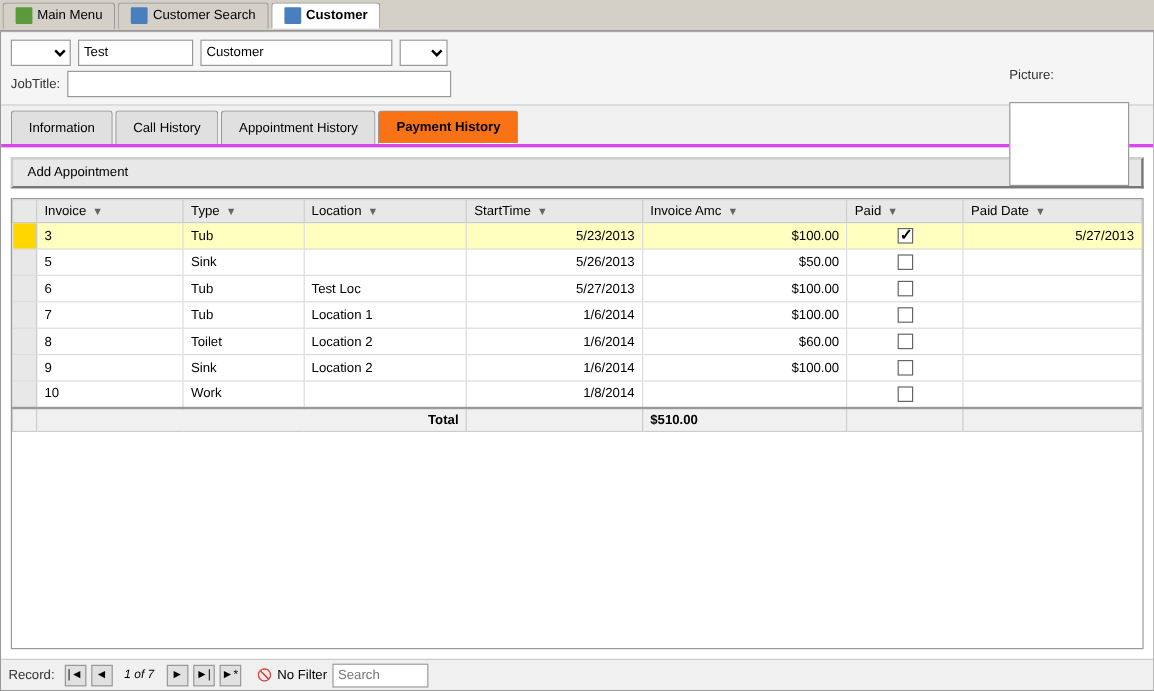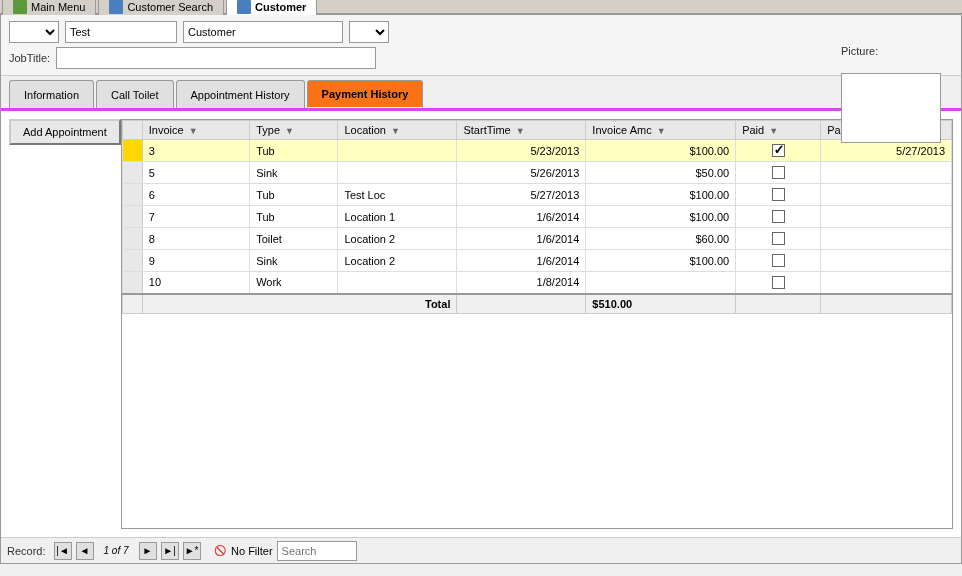--- a/index.html
+++ b/index.html
@@ -1,49 +1,49 @@
 <!DOCTYPE html>
 <html><head>
   <meta charset="utf-8">
   <style>
     * { box-sizing: border-box; margin: 0; padding: 0; }
     body { font-family: 'Segoe UI', Tahoma, Geneva, Verdana, sans-serif; font-size: 12px; background: #f0f0f0; width: 962px; height: 576px; overflow: hidden; }
 
     
-    .top-tabs { display: flex; align-items: center; background: #d4d0c8; border-bottom: 1px solid #999; height: 14px; padding: 0 2px; }
+    .top-tabs { display: flex; align-items: center; background: #d4d0c8; border-bottom: 1px solid #999; height: 26px; padding: 0 2px; }
     .top-tab { display: flex; align-items: center; gap: 4px; padding: 3px 10px; border: 1px solid #999; border-bottom: none; border-radius: 3px 3px 0 0; background: #d4d0c8; cursor: pointer; font-size: 11px; height: 22px; margin-right: 2px; }
     .top-tab.active { background: #fff; border-bottom: 1px solid #fff; font-weight: bold; }
     .top-tab .tab-icon { width: 14px; height: 14px; background: #4a7fbf; display: inline-block; border-radius: 1px; }
     .top-tab .tab-icon.green { background: #5a9a3a; }
 
     
     .main-window { background: #fff; border: 1px solid #999; margin: 0; height: 550px; display: flex; flex-direction: column; }
 
     
     .header-area { padding: 6px 8px; border-bottom: 1px solid #ccc; background: #f5f5f5; }
     .header-row1 { display: flex; align-items: center; gap: 6px; margin-bottom: 4px; }
     .header-row2 { display: flex; align-items: center; gap: 6px; }
     .picture-section { position: absolute; top: 30px; right: 20px; }
     .picture-label { font-size: 11px; color: #333; margin-bottom: 16px; }
     .picture-box { width: 100px; height: 70px; border: 1px solid #999; background: #fff; }
 
     .dropdown-small { width: 50px; height: 22px; border: 1px solid #999; background: #fff; font-size: 11px; padding: 1px 2px; }
-    .input-name { width: 112px; height: 22px; border: 1px solid #999; padding: 2px 4px; font-size: 11px; background: #fff; }
+    .input-name { width: 96px; height: 22px; border: 1px solid #999; padding: 2px 4px; font-size: 11px; background: #fff; }
     .input-customer { width: 160px; height: 22px; border: 1px solid #999; padding: 2px 4px; font-size: 11px; background: #fff; }
     .input-jobtitle { width: 320px; height: 22px; border: 1px solid #999; padding: 2px 4px; font-size: 11px; background: #fff; }
     .dropdown-right { width: 40px; height: 22px; border: 1px solid #999; background: #fff; font-size: 11px; }
     .label-jobtitle { font-size: 11px; color: #333; }
 
     
     .content-tabs { display: flex; align-items: flex-end; padding: 4px 8px 0 8px; border-bottom: 3px solid #d946ef; background: #f0f0f0; }
     .content-tab { padding: 4px 14px; border: 1px solid #999; border-bottom: none; border-radius: 3px 3px 0 0; background: #e0e0e0; cursor: pointer; font-size: 11px; margin-right: 2px; height: 28px; display: flex; align-items: center; }
     .content-tab.active { background: #f97316; border-bottom: 1px solid #fff; font-weight: bold; align-items: center; }
 
     
-    .content-area { flex: 1; padding: 8px; background: #fff; display: flex; overflow: hidden; }
+    .content-area { flex: 1; padding: 8px; background: #fff; display: flex; flex-direction: column; overflow: hidden; }
 
     .add-appointment-btn { display: inline-flex; align-items: center; padding: 4px 12px; border: 2px outset #ccc; background: #e8e8e8; cursor: pointer; font-size: 11px; margin-bottom: 8px; height: 26px; }
 
     
     .data-table-wrapper { flex: 1; overflow: hidden; border: 1px solid #999; }
     table { width: 100%; border-collapse: collapse; font-size: 11px; }
     table thead tr { background: #e8e8e8; }
     table thead th { border: 1px solid #ccc; padding: 3px 6px; text-align: left; font-weight: normal; cursor: pointer; white-space: nowrap; }
     table thead th .sort-arrow { font-size: 9px; margin-left: 2px; color: #666; }
     table tbody tr { border-bottom: 1px solid #ddd; }
@@ -105,21 +105,21 @@
       <div class="picture-label">Picture:</div>
       <div class="picture-box"></div>
     </div>
   </div>
 
   <div class="content-tabs">
     <div class="content-tab">
       <span>Information</span>
     </div>
     <div class="content-tab">
-      <span>Call Toilet</span>
+      <span>Call History</span>
     </div>
     <div class="content-tab">
       <span>Appointment History</span>
     </div>
     <div class="content-tab active">
       <span>Payment History</span>
     </div>
   </div>
 
   <div class="content-area">

